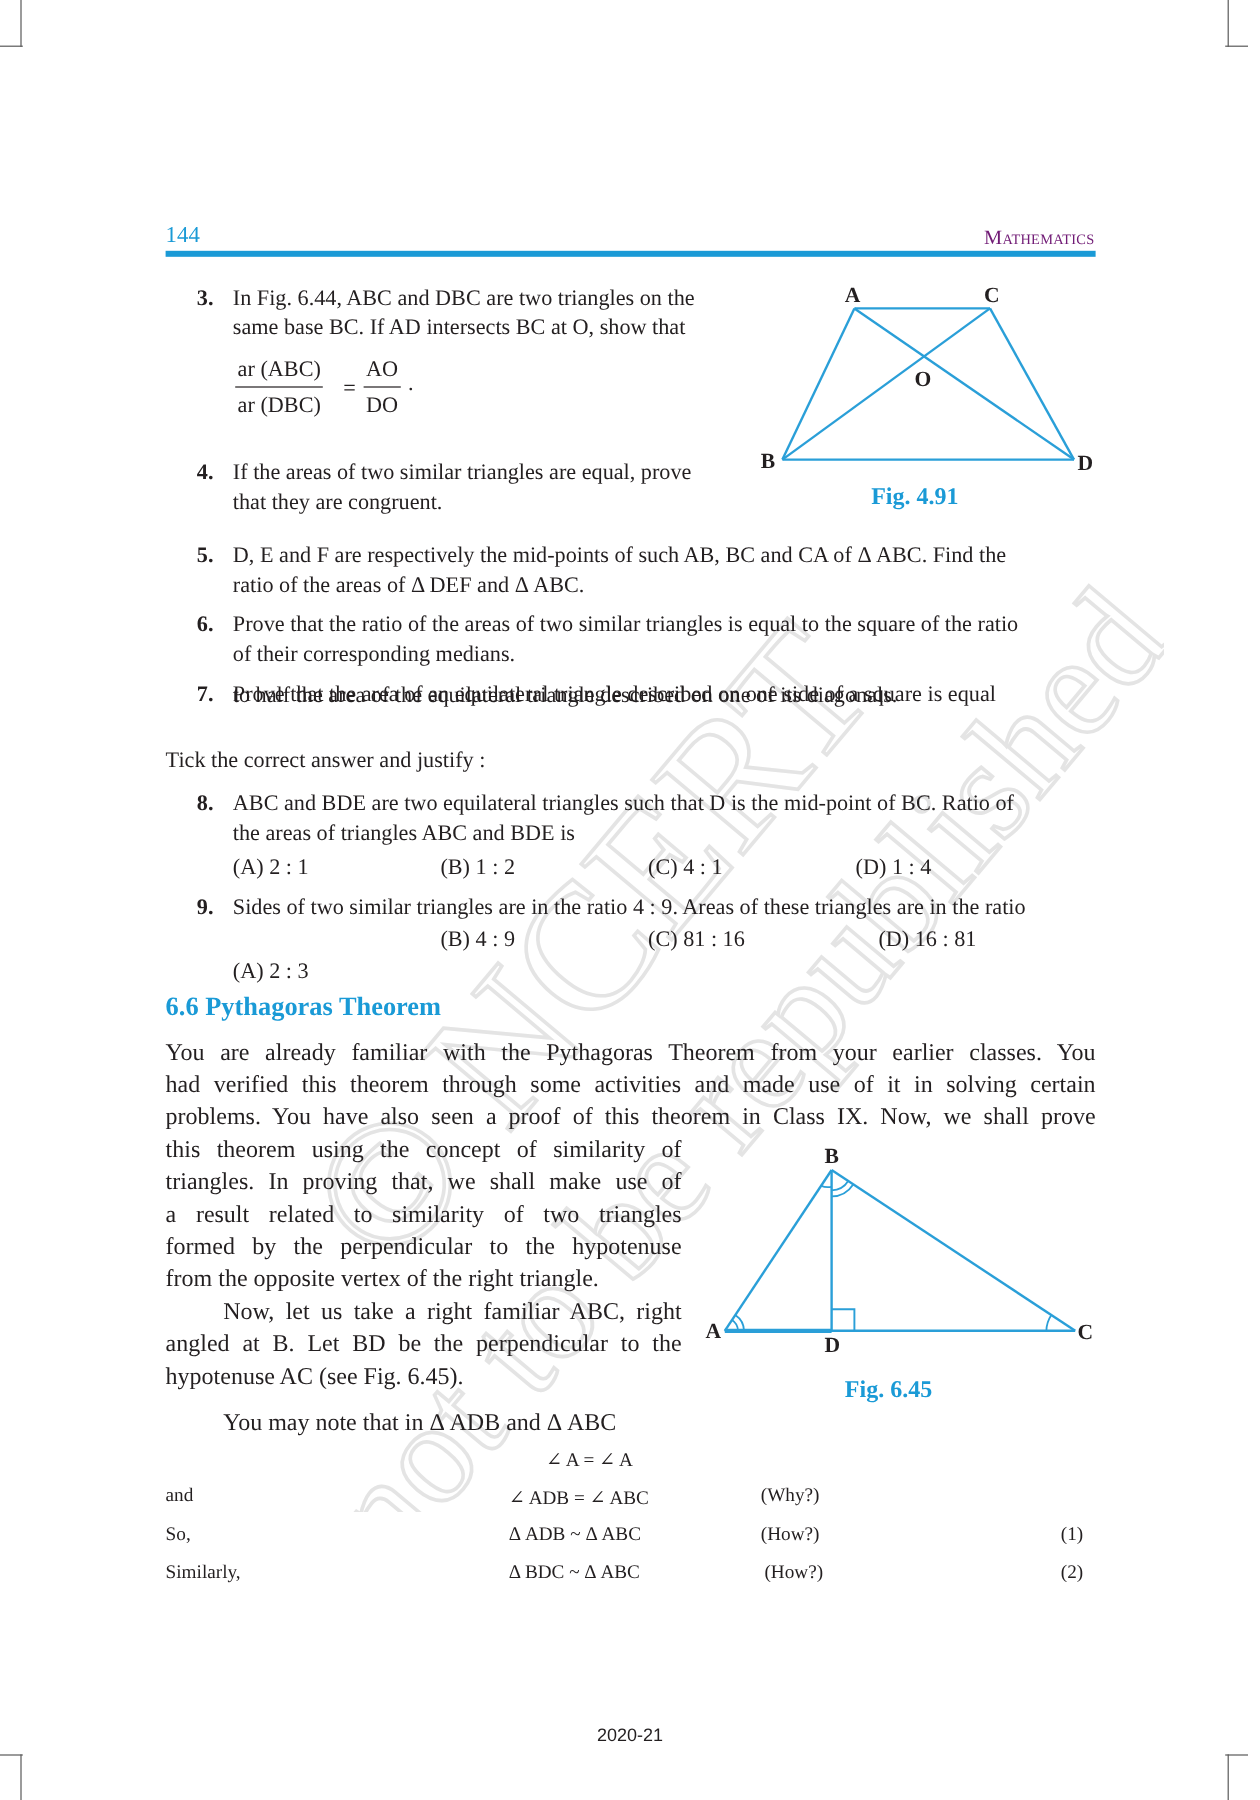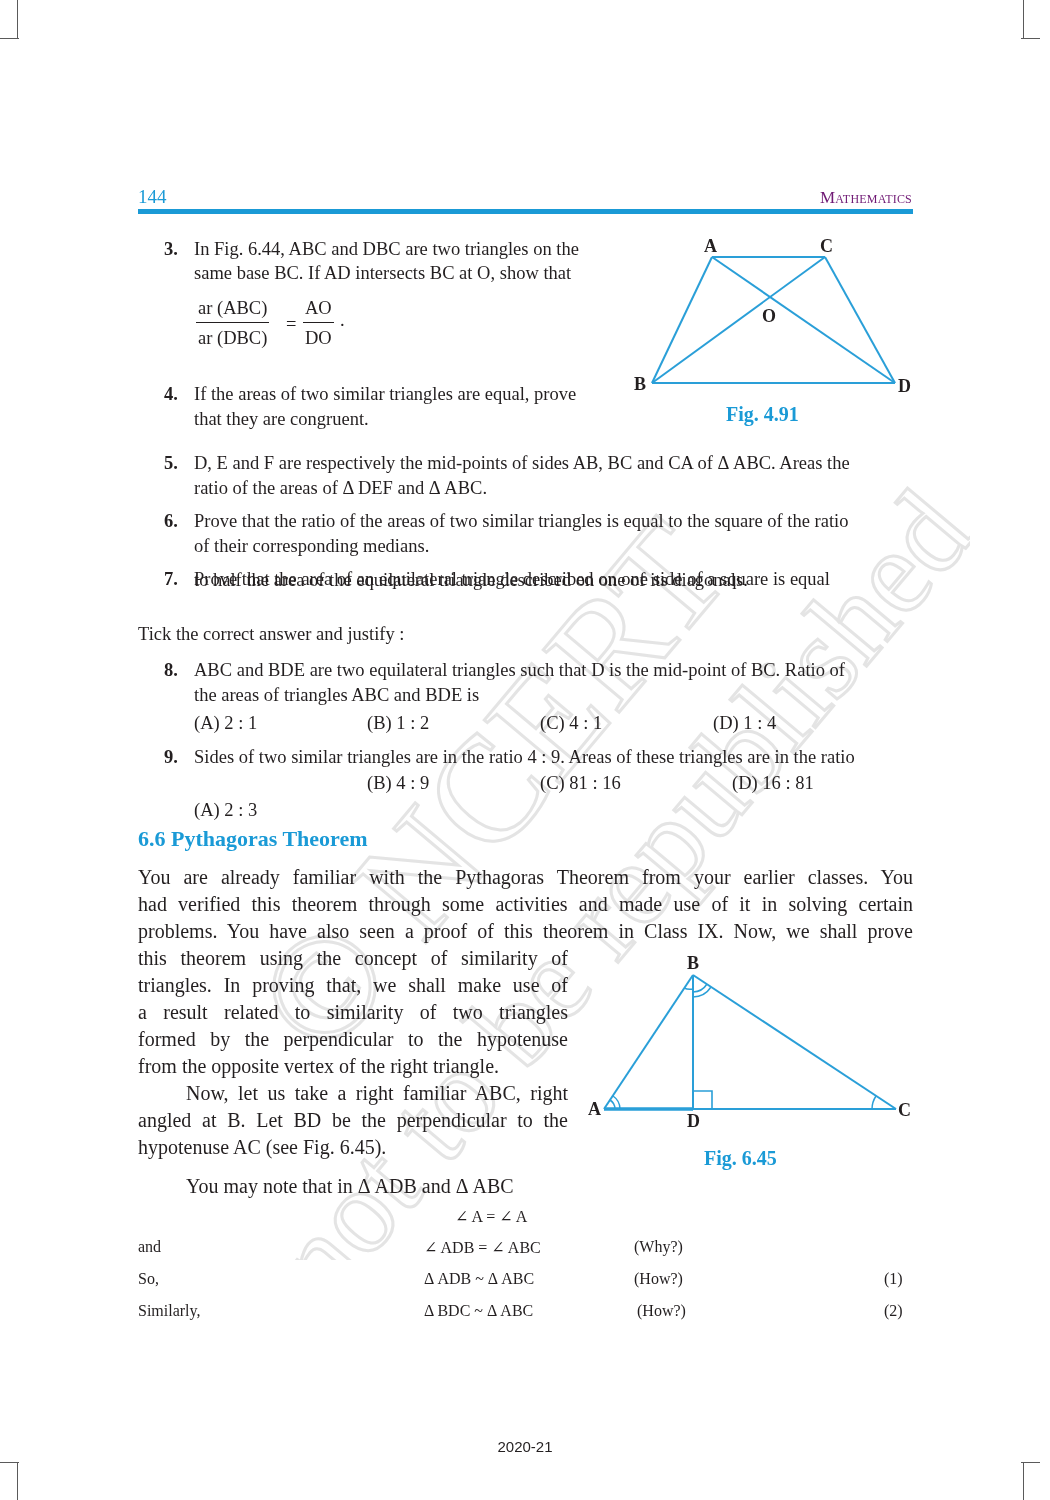--- a/index.html
+++ b/index.html
@@ -83,21 +83,21 @@
     <text x="200" y="22">C</text>
     <text x="142" y="92">O</text>
     <text x="14" y="160">B</text>
     <text x="278" y="162">D</text>
   </g>
 </svg>
 <div class="abs figcap" style="left:726px;top:403px;">Fig. 4.91</div>
 
 <div class="q">
   <span class="qnum" style="left:164px;top:450px;">5.</span>
-  <span class="qtext" style="left:194px;top:450px;">D, E and F are respectively the mid-points of sides AB, BC and CA of Δ ABC. Areas the</span>
+  <span class="qtext" style="left:194px;top:450px;">D, E and F are respectively the mid-points of such AB, BC and CA of Δ ABC. Find the</span>
   <span class="qtext" style="left:194px;top:475px;">ratio of the areas of Δ DEF and Δ ABC.</span>
 </div>
 <div class="q">
   <span class="qnum" style="left:164px;top:508px;">6.</span>
   <span class="qtext" style="left:194px;top:508px;">Prove that the ratio of the areas of two similar triangles is equal to the square of the ratio</span>
   <span class="qtext" style="left:194px;top:533px;">of their corresponding medians.</span>
 </div>
 <div class="q">
   <span class="qnum" style="left:164px;top:566px;">7.</span>
   <span class="qtext" style="left:194px;top:566px;">Prove that the area of an equilateral triangle described on one side of a square is equal</span>

